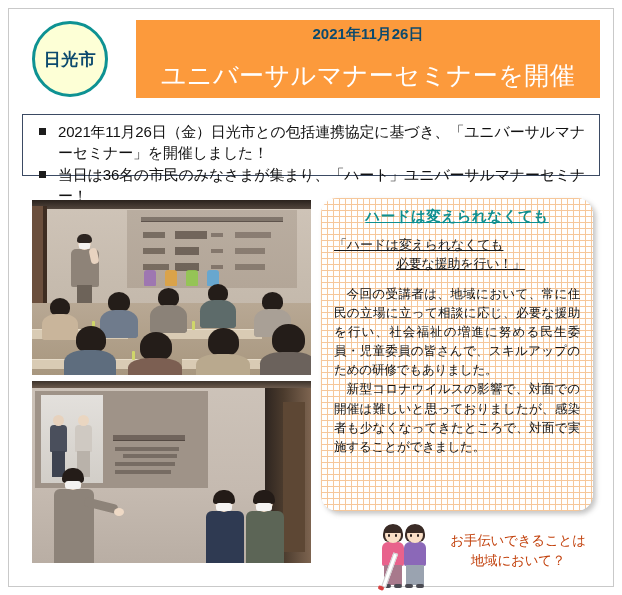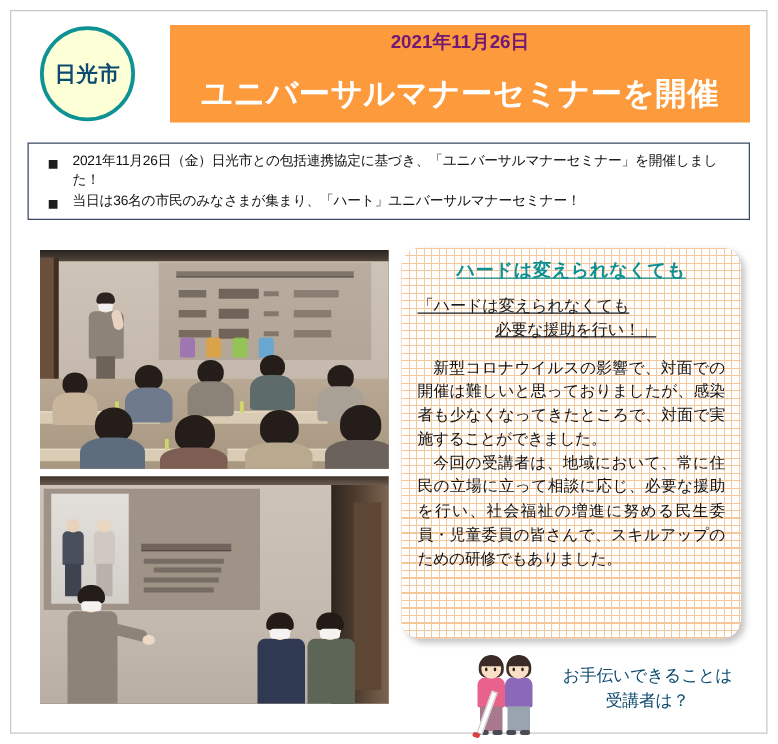--- a/index.html
+++ b/index.html
@@ -68,30 +68,30 @@
     height: 78px;
     background: #fc9a3c;
     display: flex;
     flex-direction: column;
     align-items: center;
     justify-content: center;
     box-sizing: border-box;
     padding-bottom: 2px;
   }
   .title-date {
-    color: #701a75;
+    color: #0c4a6e;
     font-size: 15px;
     font-weight: bold;
     line-height: 1.1;
     margin-bottom: 18px;
   }
   .title-main {
     color: #ffffff;
     font-size: 25px;
-    font-weight: bold;
+    font-weight: normal;
     line-height: 1.15;
     letter-spacing: 0.5px;
     white-space: nowrap;
   }
 
   
   .summary-box {
     position: absolute;
     left: 22px;
     top: 114px;
@@ -109,21 +109,21 @@
   }
   .bullet-marker {
     flex: 0 0 auto;
     width: 7px;
     height: 7px;
     background: #1c1c1c;
     margin: 6px 12px 0 6px;
   }
   .bullet-text {
     flex: 1 1 auto;
-    font-size: 11px;
+    font-size: 15px;
     color: #111111;
     line-height: 1.38;
     letter-spacing: -0.2px;
   }
 
   
   .photo {
     position: absolute;
     overflow: hidden;
     background: #7a6a60;
@@ -533,21 +533,21 @@
     background: #d94040;
     transform: rotate(20deg);
   }
   .caption-text {
     position: absolute;
     left: 443px;
     top: 531px;
     width: 150px;
     text-align: center;
     font-size: 13.5px;
-    color: #0c4a6e;
+    color: #c2410c;
     line-height: 1.5;
     letter-spacing: -0.2px;
   }
 </style>
 </head>
 <body>
 
 <div id="page">
 
   <div class="page-frame"></div>
@@ -714,22 +714,22 @@
   <div class="comment-panel">
 
     <div class="comment-title">ハードは変えられなくても</div>
 
     <div class="comment-quote">
       <span>「ハードは変えられなくても</span>
       <span class="comment-quote-line2">必要な援助を行い！」</span>
     </div>
 
     <div class="comment-body">
+      <p class="comment-para">今回の受講者は、地域において、常に住民の立場に立って相談に応じ、必要な援助を行い、社会福祉の増進に努める民生委員・児童委員の皆さんで、スキルアップのための研修でもありました。</p>
       <p class="comment-para">新型コロナウイルスの影響で、対面での開催は難しいと思っておりましたが、感染者も少なくなってきたところで、対面で実施することができました。</p>
-      <p class="comment-para">今回の受講者は、地域において、常に住民の立場に立って相談に応じ、必要な援助を行い、社会福祉の増進に努める民生委員・児童委員の皆さんで、スキルアップのための研修でもありました。</p>
     </div>
 
   </div>
 
   <div class="illustration-group">
 
     <div class="fig" id="figure-guided-person">
       <span class="f-torso" style="background:#e8628c"></span>
       <span class="f-lower" style="background:#a8798c"></span>
       <span class="f-shoe l"></span>
@@ -752,16 +752,16 @@
       <span class="f-head"></span>
       <span class="f-hair-front"></span>
       <span class="f-eye l"></span>
       <span class="f-eye r"></span>
     </div>
 
   </div>
 
   <div class="caption-text">
     <div>お手伝いできることは</div>
-    <div>受講者は？</div>
+    <div>地域において？</div>
   </div>
 
 </div>
 
 </body></html>

